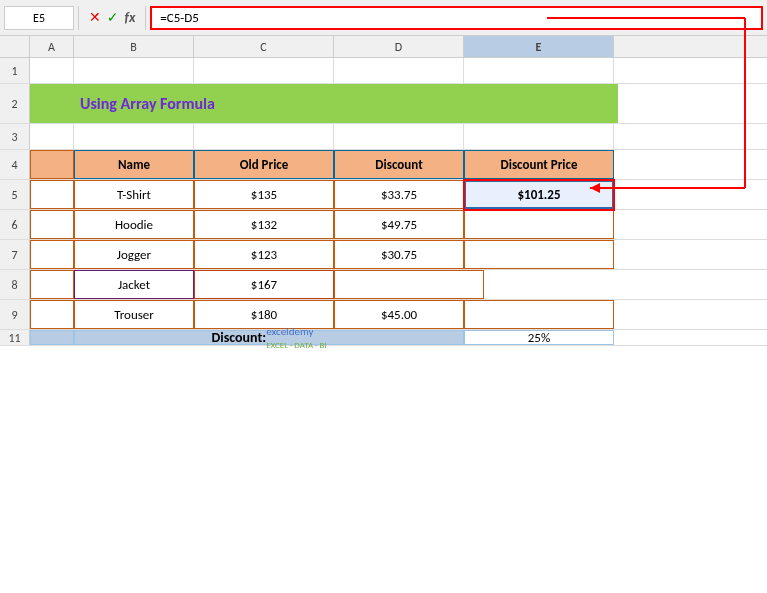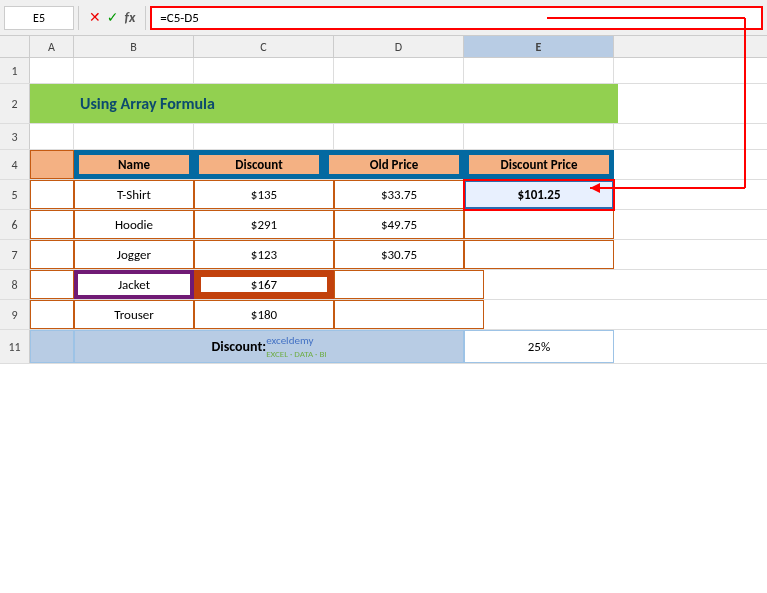--- a/index.html
+++ b/index.html
@@ -103,30 +103,30 @@
     .col-b { width: 120px; min-width: 120px; }
     .col-c { width: 140px; min-width: 140px; }
     .col-d { width: 130px; min-width: 130px; }
     .col-e { width: 150px; min-width: 150px; }
 
     
     .title-cell {
       background: #92d050;
       text-align: center;
       font-weight: bold;
-      color: #0c4a6e;
+      color: #6d28d9;
       font-size: 16px;
     }
 
     
     .header-cell {
       background: #f4b183;
       font-weight: bold;
       text-align: center;
-      border: 5px solid #0369a1;
+      border: 1px solid #0369a1;
     }
 
     
     .data-row .cell {
       border: 1px solid #c55a11;
     }
 
     
     .selected-cell {
       border: 2px solid #2b6cb0 !important;
@@ -218,26 +218,26 @@
   </div>
 
   <div class="grid-row" style="height:30px;">
     <div class="row-num">
         <span>4</span>
       </div>
     <div class="cell col-a" style="border:1px solid #c55a11; background:#f4b183;"></div>
     <div class="cell col-b center header-cell">
       <span>Name</span>
     </div>
+    <div class="cell col-c center header-cell">
+      <span>Old Price</span>
+    </div>
     <div class="cell col-d center header-cell">
       <span>Discount</span>
     </div>
-    <div class="cell col-c center header-cell">
-      <span>Old Price</span>
-    </div>
     <div class="cell col-e center header-cell">
       <span>Discount Price</span>
     </div>
   </div>
 
   <div class="grid-row data-row" style="height:30px;">
     <div class="row-num">
         <span>5</span>
       </div>
     <div class="cell col-a" style="border:1px solid #c55a11;"></div>
@@ -257,21 +257,21 @@
 
   <div class="grid-row data-row" style="height:30px;">
     <div class="row-num">
         <span>6</span>
       </div>
     <div class="cell col-a" style="border:1px solid #c55a11;"></div>
     <div class="cell col-b center" style="border:1px solid #c55a11;">
       <span>Hoodie</span>
     </div>
     <div class="cell col-c center" style="border:1px solid #c55a11;">
-      <span>$291</span>
+      <span>$132</span>
     </div>
     <div class="cell col-d center" style="border:1px solid #c55a11;">
       <span>$49.75</span>
     </div>
     <div class="cell col-e center" style="border:1px solid #c55a11;"></div>
   </div>
 
   <div class="grid-row data-row" style="height:30px;">
     <div class="row-num">
         <span>7</span>
@@ -287,45 +287,48 @@
       <span>$30.75</span>
     </div>
     <div class="cell col-e center" style="border:1px solid #c55a11;"></div>
   </div>
 
   <div class="grid-row data-row" style="height:30px;">
     <div class="row-num">
         <span>8</span>
       </div>
     <div class="cell col-a" style="border:1px solid #c55a11;"></div>
-    <div class="cell col-b center" style="border:4px solid #701a75;">
+    <div class="cell col-b center" style="border:1px solid #701a75;">
       <span>Jacket</span>
     </div>
-    <div class="cell col-c center" style="border:7px solid #c2410c;">
+    <div class="cell col-c center" style="border:1px solid #c2410c;">
       <span>$167</span>
     </div>
     <div class="cell col-e center" style="border:1px solid #c55a11;"></div>
   </div>
 
   <div class="grid-row data-row" style="height:30px;">
     <div class="row-num">
         <span>9</span>
       </div>
     <div class="cell col-a" style="border:1px solid #c55a11;"></div>
     <div class="cell col-b center" style="border:1px solid #c55a11;">
       <span>Trouser</span>
     </div>
     <div class="cell col-c center" style="border:1px solid #c55a11;">
       <span>$180</span>
     </div>
+    <div class="cell col-d center" style="border:1px solid #c55a11;">
+      <span>$45.00</span>
+    </div>
     <div class="cell col-e center" style="border:1px solid #c55a11;"></div>
   </div>
 
 
-  <div class="grid-row" style="height:34px;">
+  <div class="grid-row" style="height:16px;">
     <div class="row-num">
         <span>11</span>
       </div>
     <div class="cell col-a" style="border:1px solid #9dc3e6; background:#b8cce4;"></div>
     <div class="cell col-b col-c col-d discount-label-cell" style="width:390px; min-width:390px; display:flex; align-items:center; justify-content:center; position:relative;">
       <span style="font-weight:bold; font-size:14px;">Discount:</span>
       <span style="color:#4472c4; font-size:11px; font-weight:normal;">
         <span>exceldemy</span>
         <br><span style="font-size:9px; color:#70ad47;">EXCEL · DATA · BI</span>
       </span>

